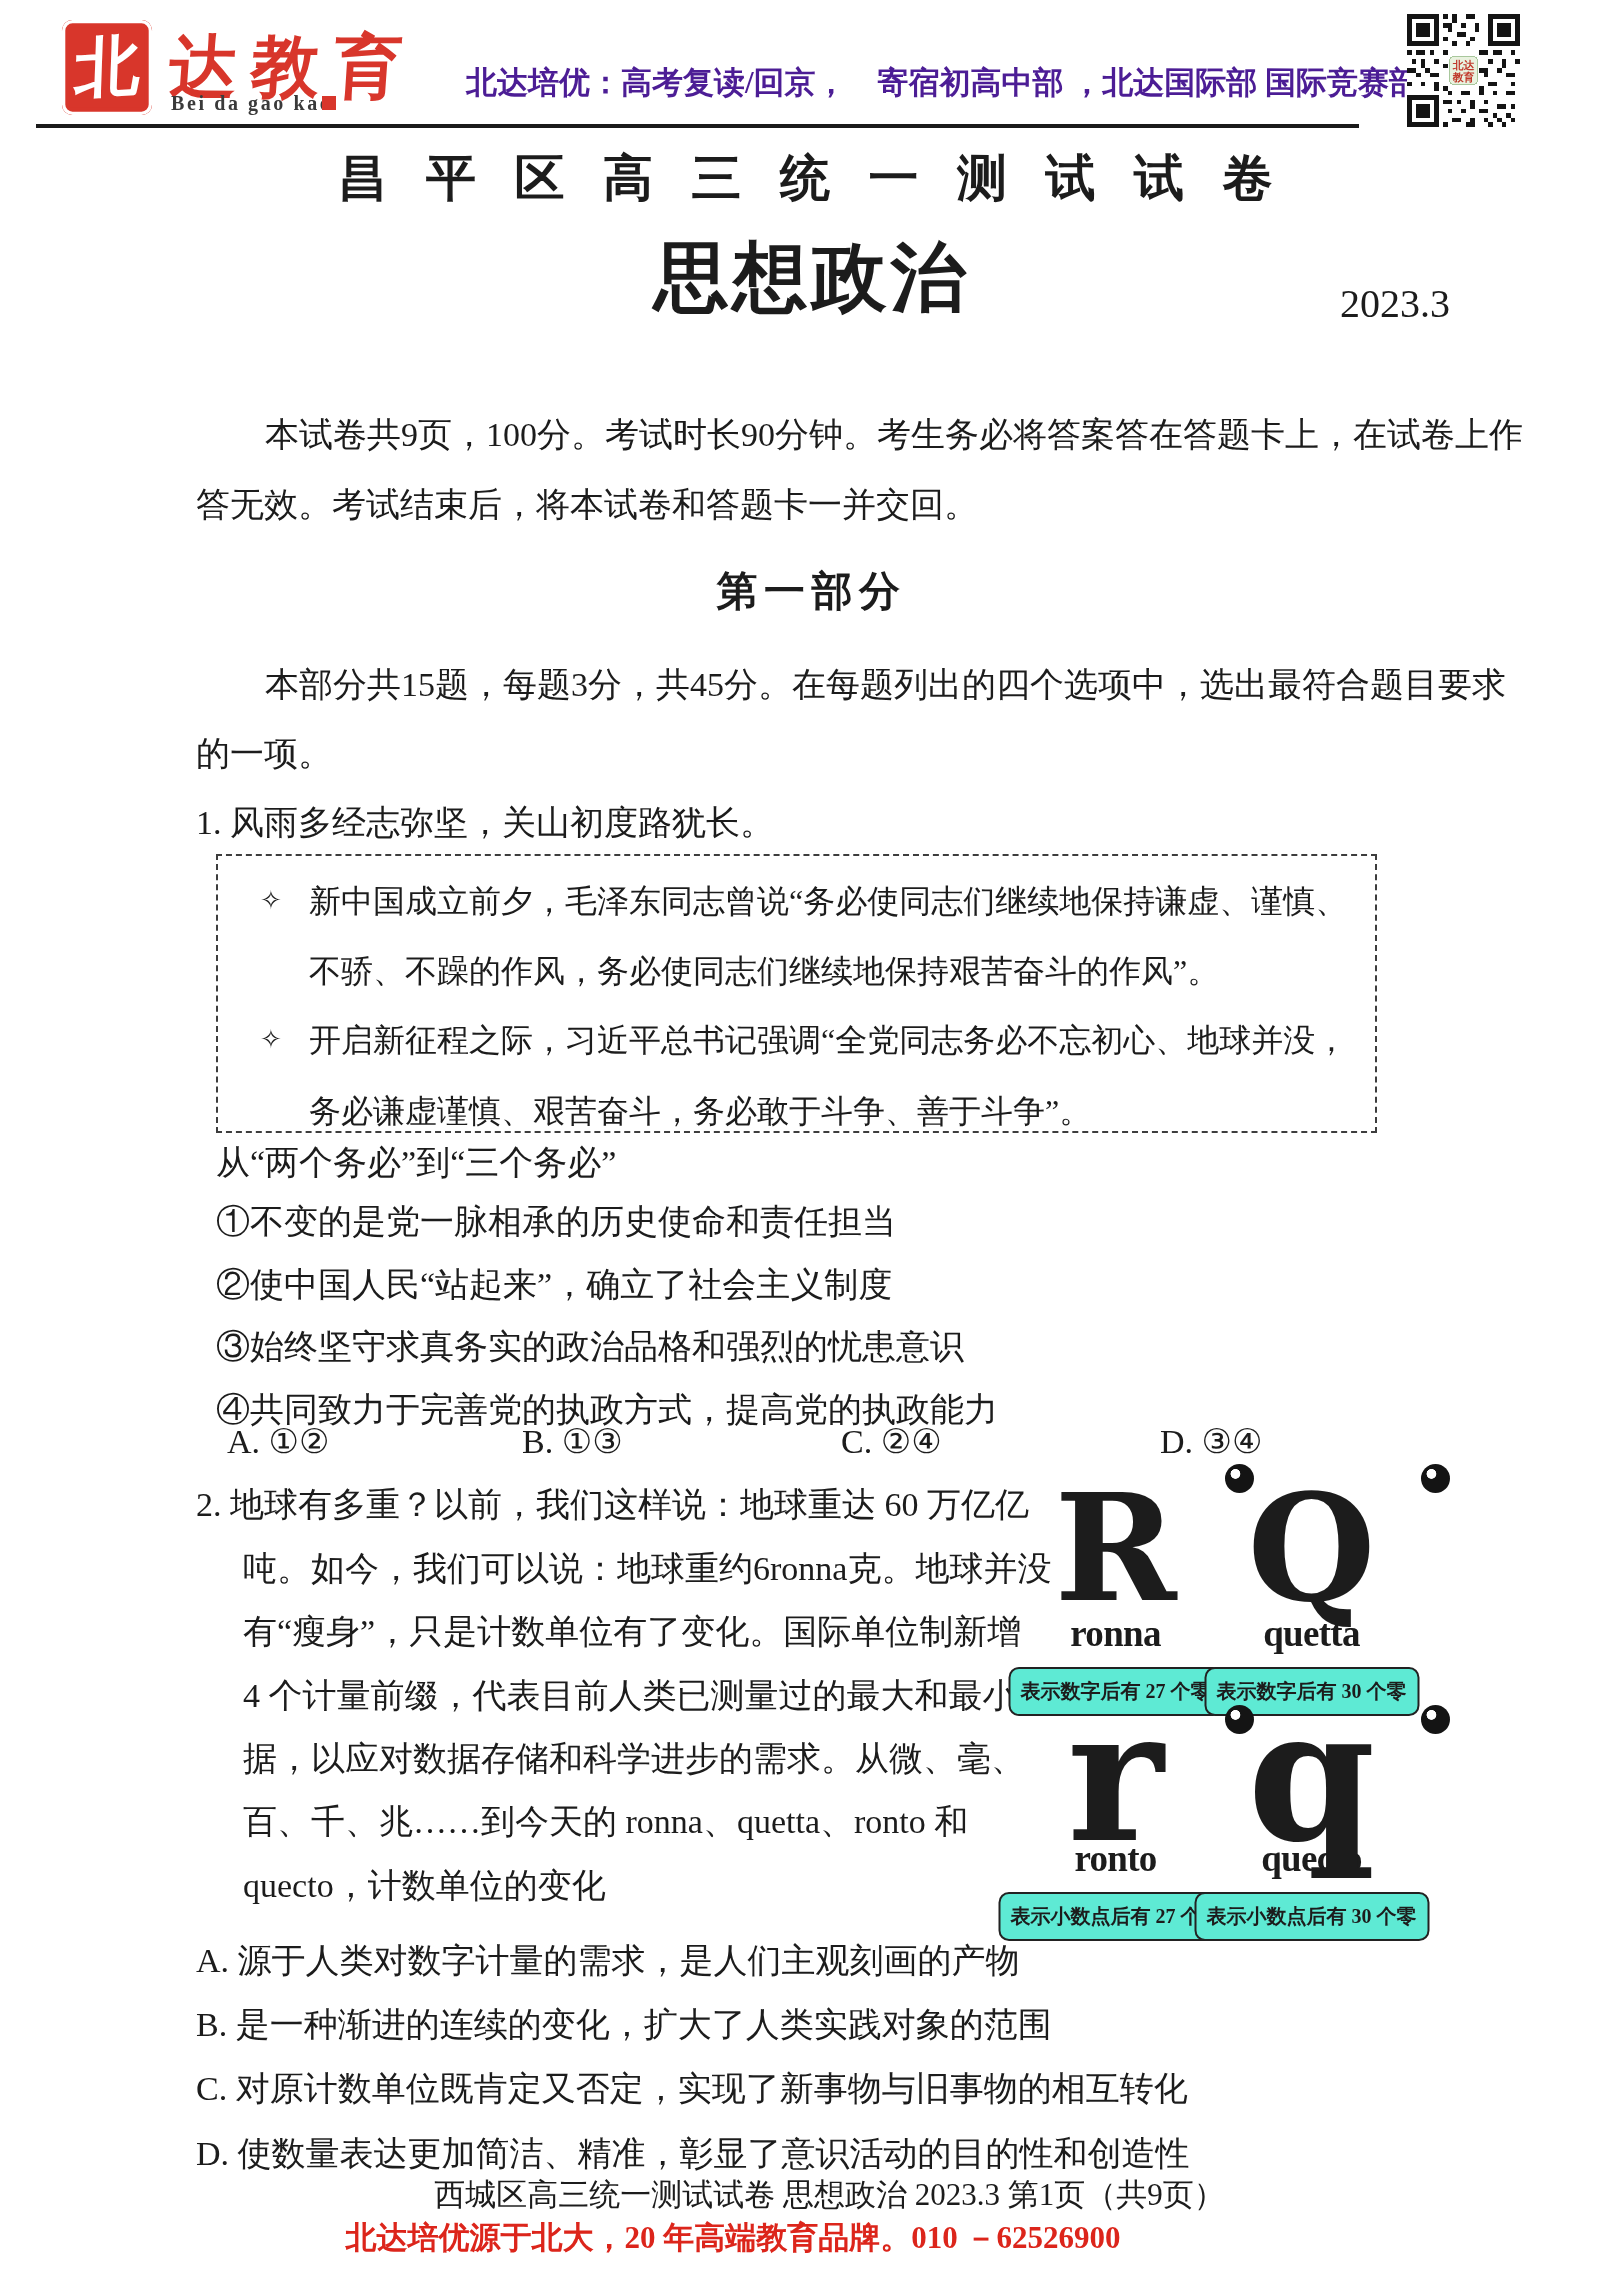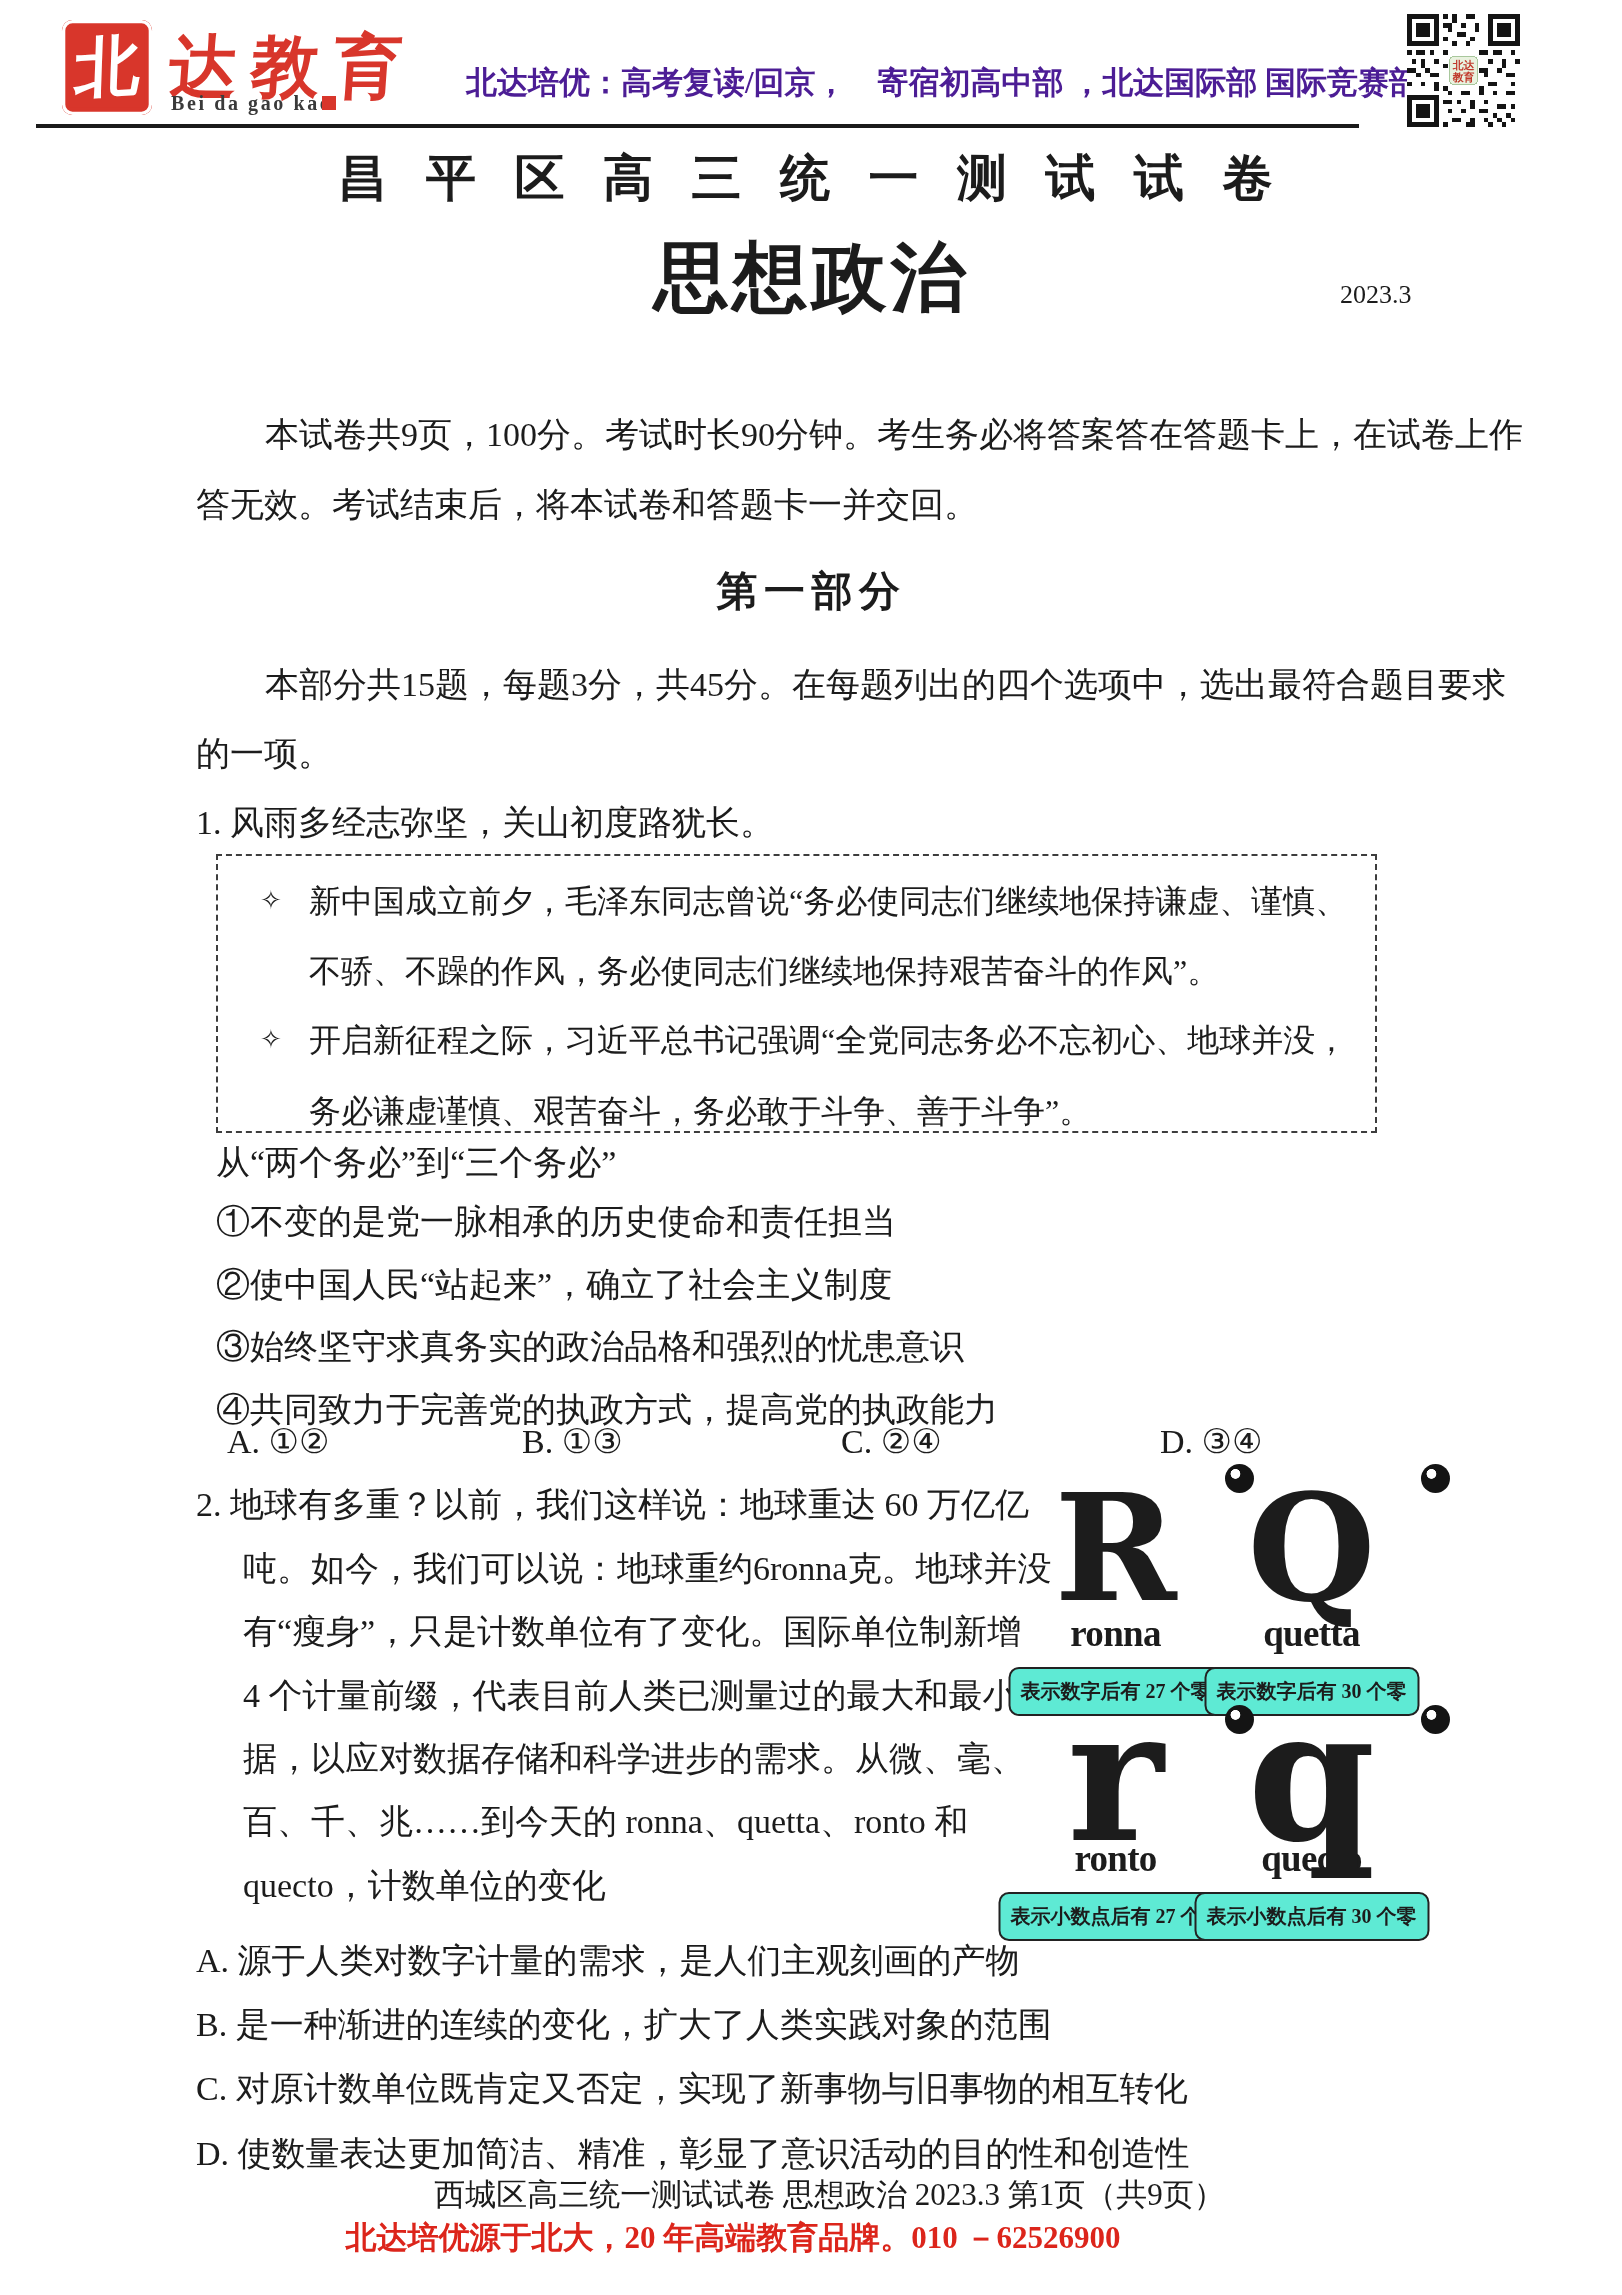--- a/index.html
+++ b/index.html
@@ -27,21 +27,21 @@
   }
   .logo-sub{left:171px;top:92px;font-size:20px;color:#3a3a3a;letter-spacing:2.6px;font-weight:bold;}
   .logo-sq{left:322px;top:96px;width:14.4px;height:14.4px;background:#d8362b;}
   .tagline{left:466px;top:62px;font-size:31px;font-weight:bold;color:#4c1d95;}
   .header-rule{left:36px;top:124px;width:1323px;height:3.9px;background:#1a1a1a;}
   .qr{left:1407px;top:14.4px;width:113px;height:113px;}
 
   
   .title1{left:0;right:0;top:145px;text-align:center;font-size:50px;font-weight:bold;letter-spacing:13px;}
   .subject{left:0;right:0;top:228px;text-align:center;font-size:75px;font-weight:bold;letter-spacing:3.9px;}
-  .date{left:1340px;top:280px;font-size:26px;}
+  .date{left:1340px;top:280px;font-size:40px;}
 
   
   .t{font-size:34px;}
   .part-heading{left:0;right:0;top:564px;text-align:center;font-size:41px;font-weight:bold;letter-spacing:6.5px;}
 
   
   .quote-box{left:216px;top:854px;width:1157px;height:275px;border:2.6px dashed #3d3d3d;}
   .qmark{font-size:26px;}
   .qline{font-size:32px;}
 

